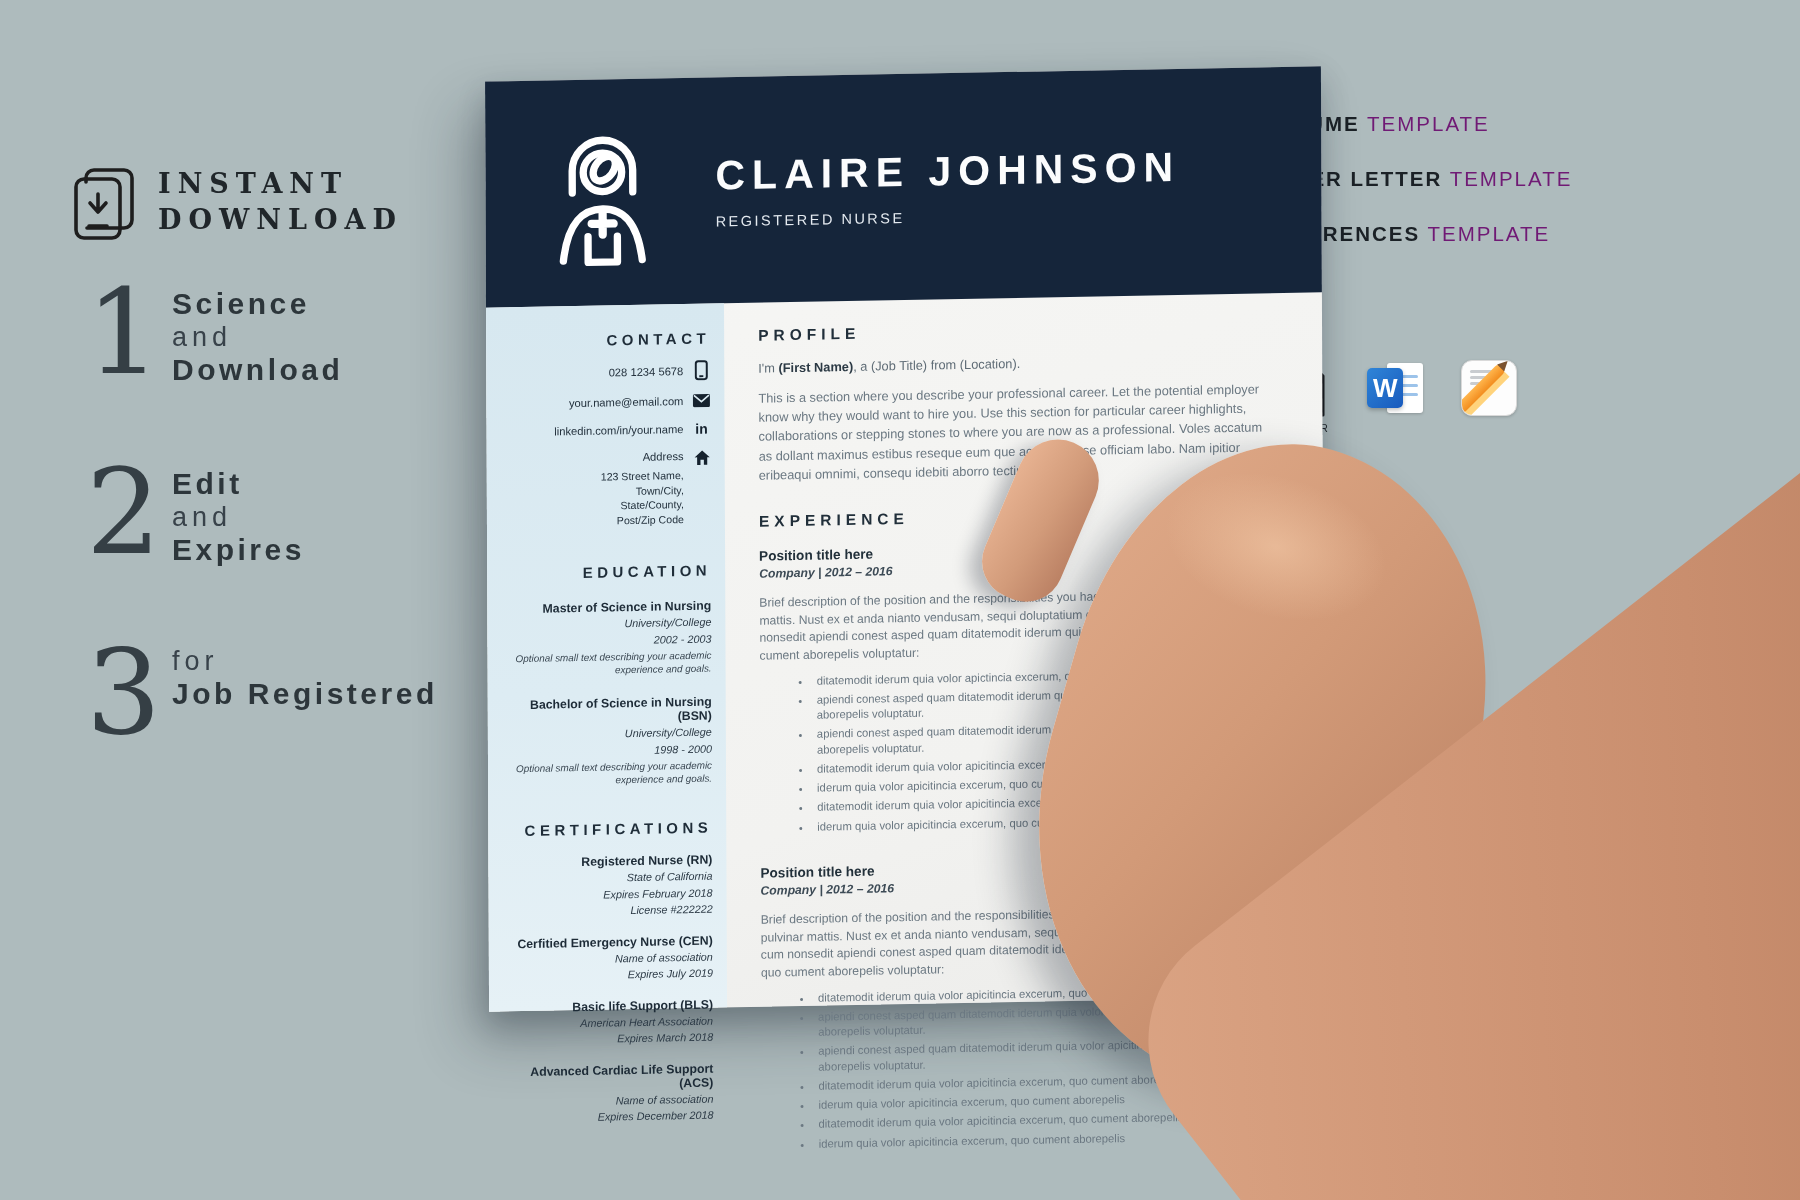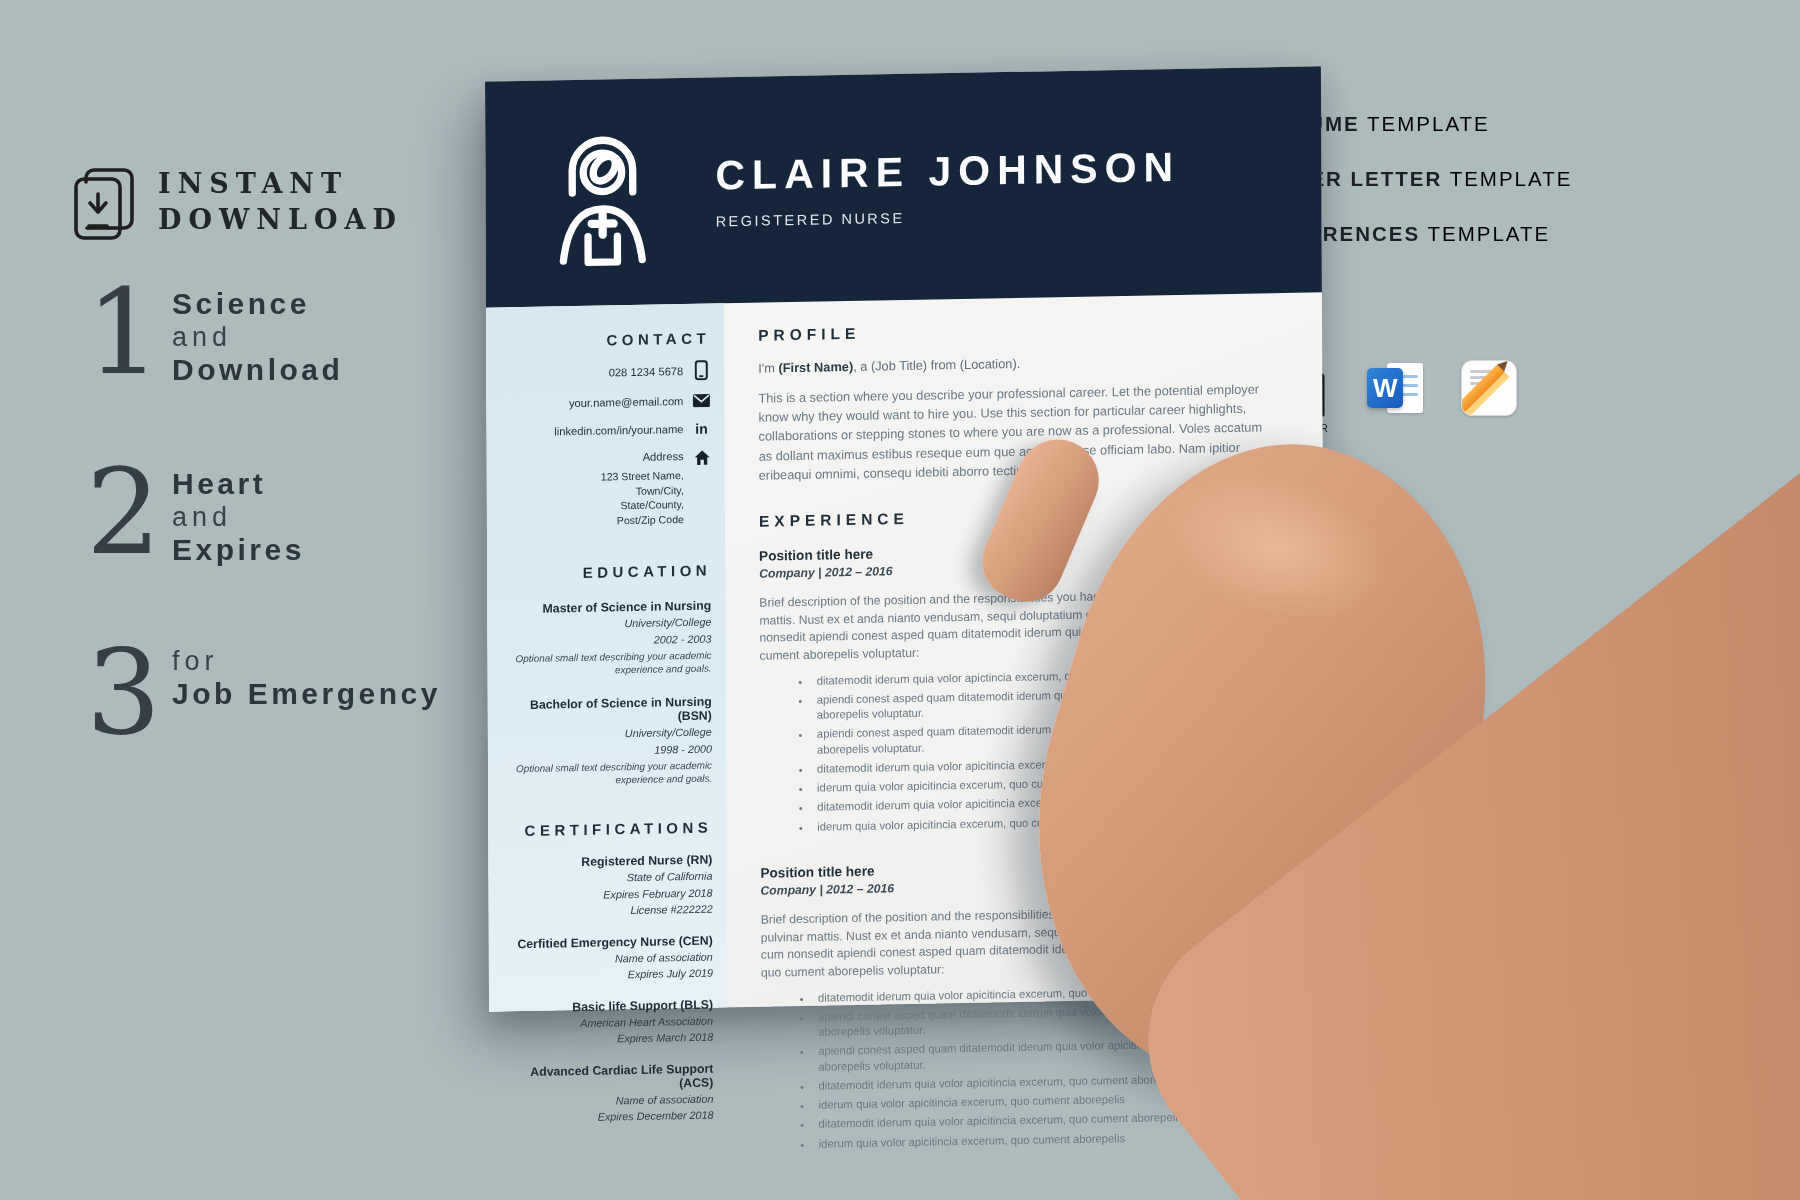--- a/index.html
+++ b/index.html
@@ -73,21 +73,21 @@
   .arm{position:absolute;left:1100px;top:1020px;width:900px;height:640px;z-index:6;
        transform-origin:0 0;transform:rotate(-38deg);
        border-radius:120px 0 0 0;
        background:linear-gradient(125deg,#dba484 0%,#c98e6e 55%,#b37a5c 100%);}
 
   
   .tpl-list{position:absolute;left:1196px;top:96px;}
   .tpl-row{display:flex;align-items:center;gap:24px;height:55px;}
   .tpl-label{font-size:20.5px;letter-spacing:2px;color:#1b2126;white-space:pre;}
   .tpl-bold{font-weight:bold;}
-  .tpl-rest{font-weight:400;color:#000000;}
+  .tpl-rest{font-weight:400;color:#701a75;}
   .formats{position:absolute;left:1196px;top:360px;display:flex;gap:38px;align-items:flex-start;}
   .fmt{position:relative;}
   .fmt-label{position:absolute;left:0;right:0;bottom:7px;text-align:center;
              font-weight:bold;font-size:18px;color:#17181a;}
   .fmt-sub{margin-top:4px;text-align:center;font-size:10.5px;letter-spacing:1.5px;color:#1d2227;}
   .word-icon{position:relative;width:56px;height:56px;}
   .word-page{position:absolute;right:0;top:3px;width:36px;height:50px;background:#fff;
              border-radius:3px;box-shadow:0 1px 3px rgba(0,0,0,.2);}
   .word-page i{display:block;height:3px;background:#9cc3ea;margin:6px 5px 0 14px;border-radius:2px;}
   .word-page i:first-child{margin-top:12px;}
@@ -132,30 +132,30 @@
     <div class="step-num">1</div>
     <div class="step-txt">
       <div class="step-strong">Science</div>
       <div class="step-mid">and</div>
       <div class="step-strong">Download</div>
     </div>
   </div>
   <div class="step s2">
     <div class="step-num">2</div>
     <div class="step-txt">
-      <div class="step-strong">Heart</div>
+      <div class="step-strong">Edit</div>
       <div class="step-mid">and</div>
       <div class="step-strong">Expires</div>
     </div>
   </div>
   <div class="step s3">
     <div class="step-num">3</div>
     <div class="step-txt">
       <div class="step-mid">for</div>
-      <div class="step-strong">Job Emergency</div>
+      <div class="step-strong">Job Registered</div>
     </div>
   </div>
 
   <div class="sheet">
     <div class="sheet-header">
       <div class="nurse-wrap">
         <svg class="line-ic" width="110" height="158" viewBox="0 0 120 168">
           <g fill="none" stroke="#ffffff" stroke-width="8" stroke-linecap="round" stroke-linejoin="round">
             <path d="M27 84 V60 A33 33 0 1 1 93 60 V84"></path>
             <circle cx="60" cy="62" r="21"></circle>

